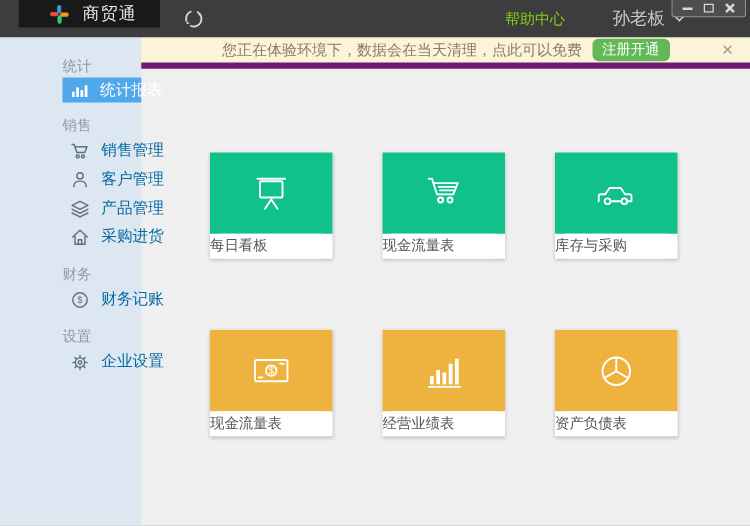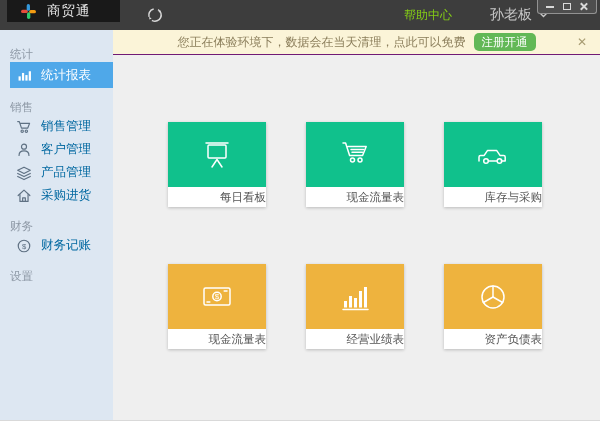--- a/index.html
+++ b/index.html
@@ -4,66 +4,66 @@
 <style>
   * { margin:0; padding:0; box-sizing:border-box; }
   html,body { width:600px; height:421px; }
   body {
     position:relative; overflow:hidden;
     font-family:"Liberation Sans","DejaVu Sans",sans-serif;
     background:#efefef; border-bottom:1px solid #d9d9d9;
   }
   
   .topbar { position:absolute; top:0; left:0; right:0; height:30px; background:#3d3d3d; }
-  .logo { position:absolute; left:7px; top:0; width:113px; height:22px; background:#191919;
-          display:flex; align-items:center; padding-left:13px; }
+  .logo { position:absolute; left:15px; top:0; width:113px; height:22px; background:#191919;
+          display:flex; align-items:center; padding-left:24px; }
   .logo-text { color:#e8e8e8; font-size:13.5px; margin-left:10px; letter-spacing:1px; }
   .refresh-btn { position:absolute; left:146px; top:6px; width:18px; height:18px; cursor:pointer; }
   .topbar-right { position:absolute; right:52px; top:0; height:30px; display:flex; align-items:center; }
   .help-link { color:#84cc16; font-size:12px; margin-right:38px; cursor:pointer; }
   .user-menu { display:flex; align-items:center; color:#c9c9c9; font-size:14px; cursor:pointer; }
   .user-menu svg { margin-left:7px; }
   .win-tab { position:absolute; top:0; right:3px; height:14px; padding:0 8px;
              background:#4e4e4e; border:1px solid #929292; border-top:none;
              border-radius:0 0 3px 3px; display:flex; align-items:center; gap:9px; }
   .wc-min { width:8px; height:2px; background:#d9d9d9; display:inline-block; cursor:pointer; }
   .wc-max { width:8px; height:7px; border:1.5px solid #d9d9d9; display:inline-block; cursor:pointer; }
   .wc-close { position:relative; width:8px; height:8px; display:inline-block; cursor:pointer; }
   .wc-close::before, .wc-close::after { content:""; position:absolute; left:3.2px; top:-0.5px;
       width:1.8px; height:9px; background:#d9d9d9; }
   .wc-close::before { transform:rotate(45deg); }
   .wc-close::after  { transform:rotate(-45deg); }
   
   .sidebar { position:absolute; left:0; top:30px; bottom:0; width:113px;
-             background:#dde7f2; padding-top:5px; }
+             background:#dde7f2; padding-top:5px;padding-left:40px; }
   .side-section-label { margin:11px 0 0 10px; height:16px; line-height:16px;
                         font-size:11.5px; color:#8e99a6; }
   .side-item { height:23px; display:flex; align-items:center; padding-left:15px;
                font-size:12.5px; color:#0369a1; cursor:pointer; }
   .side-item .ic { width:18px; display:flex; justify-content:center; align-items:center; }
   .side-item .lbl { margin-left:8px; white-space:nowrap; }
-  .side-item.selected { background:#4fa8e9; color:#fff; margin-left:10px; padding-left:5px; height:26px; }
+  .side-item.selected { background:#4fa8e9; color:#fff; margin-left:10px; padding-left:5px; height:20px; }
   
   .banner { position:absolute; left:113px; top:30px; right:0; height:25px;
-            background:#fbf4d8; border-bottom:1px solid #701a75;
+            background:#fbf4d8; border-bottom:5px solid #701a75;
             display:flex; align-items:center; justify-content:center; }
   .banner-msg { font-size:12px; color:#8a7d5a; }
   .register-btn { margin-left:8px; background:#62b856; color:#fff; font-size:11.5px;
                   border:none; border-radius:5px; padding:2px 8px; line-height:14px; cursor:pointer; }
   .banner-close { position:absolute; right:13px; top:50%; transform:translateY(-50%);
                   color:#a89c72; font-size:12px; cursor:pointer; line-height:1; }
   
   .tiles { position:absolute; left:168px; top:122px; }
   .tile-row { display:flex; gap:40px; }
   .tile-row + .tile-row { margin-top:57px; }
   .tile { width:98px; box-shadow:0 1px 3px rgba(0,0,0,.22); cursor:pointer; background:#fff; }
   .tile-top { height:65px; display:flex; align-items:center; justify-content:center; }
   .tile-green  .tile-top { background:#10c18c; }
   .tile-yellow .tile-top { background:#eeb33e; }
-  .tile-label { height:20px; line-height:20px; background:#fff; text-align:right;
+  .tile-label { height:20px; line-height:20px; background:#fff; text-align:left;
                 font-size:11.5px; color:#555;border-radius:8px; }
   .ticon { stroke:#fff; fill:none; stroke-width:1.5; stroke-linecap:round; stroke-linejoin:round; }
   .sicon { stroke:#5f7183; fill:none; stroke-width:1.3; stroke-linecap:round; stroke-linejoin:round; }
 </style>
 </head>
 <body>
 
 <div class="topbar">
   <div class="logo">
     <svg width="17" height="17" viewBox="0 0 16 16">
@@ -161,20 +161,37 @@
     <span class="ic">
       <svg width="18" height="18" viewBox="0 0 20 20" class="sicon">
         <circle cx="10" cy="10" r="6.4"></circle>
         <text x="10" y="13" font-size="8.5" text-anchor="middle" fill="#5f7183" stroke="none">$</text>
       </svg>
     </span>
     <span class="lbl">财务记账</span>
   </div>
 
   <div class="side-section-label">设置</div>
+  <div class="side-item">
+    <span class="ic">
+      <svg width="18" height="18" viewBox="0 0 20 20" class="sicon" stroke-width="1.5">
+        <circle cx="10" cy="10" r="4.1"></circle>
+        <circle cx="10" cy="10" r="1.5"></circle>
+        <line x1="14.2" y1="10" x2="16.2" y2="10"></line>
+          <line x1="3.8" y1="10" x2="5.8" y2="10"></line>
+        <line x1="10" y1="14.2" x2="10" y2="16.2"></line>
+          <line x1="10" y1="3.8" x2="10" y2="5.8"></line>
+        <line x1="13" y1="13" x2="14.4" y2="14.4"></line>
+          <line x1="5.6" y1="5.6" x2="7" y2="7"></line>
+        <line x1="13" y1="7" x2="14.4" y2="5.6"></line>
+          <line x1="5.6" y1="14.4" x2="7" y2="13"></line>
+      </svg>
+    </span>
+    <span class="lbl">企业设置</span>
+  </div>
 </div>
 
 <div class="banner">
   <span class="banner-msg">您正在体验环境下，数据会在当天清理，点此可以免费</span>
   <button class="register-btn">注册开通</button>
   <span class="banner-close">✕</span>
 </div>
 
 <div class="tiles">
   <div class="tile-row">

